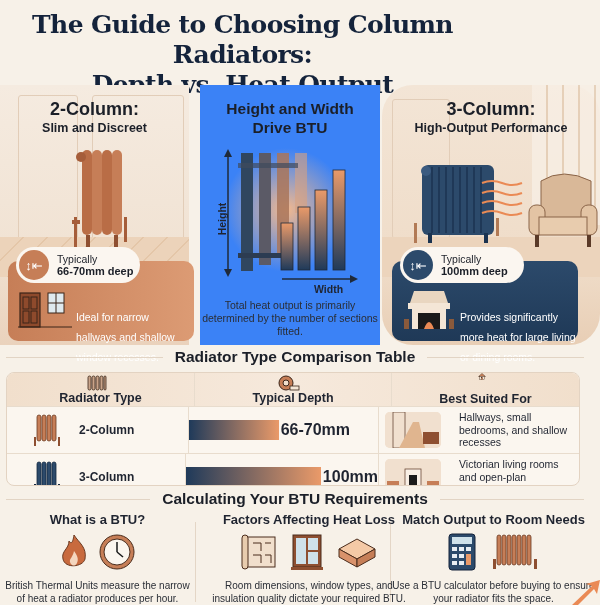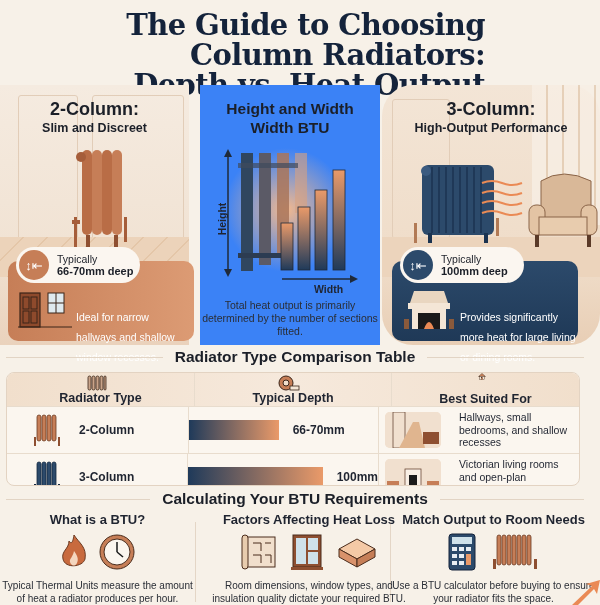--- a/index.html
+++ b/index.html
@@ -5,24 +5,24 @@
   * { box-sizing: border-box; margin: 0; padding: 0; }
   html, body { width: 600px; height: 605px; overflow: hidden; }
   body {
     background: #f7f1e8;
     font-family: "Liberation Sans", sans-serif;
     color: #1f2430;
     position: relative;
   }
   .title {
     position: absolute; left: 0; top: 10px; width: 485px;
-    text-align: right;
+    text-align: center;
     font-family: "DejaVu Serif", serif;
     font-weight: bold; color: #14233b;
-    font-size: 29px; line-height: 30px; letter-spacing: -0.6px;
+    font-size: 25px; line-height: 30px; letter-spacing: -0.6px;
   }
   
   .panel { position: absolute; top: 85px; height: 260px; }
   .p-left { left: 0; width: 189px;
     background: linear-gradient(180deg,#f5ebe0 0%,#f1e3d4 60%,#ead2bc 100%); }
   .p-mid { left: 200px; width: 180px; background: #3b82f6; }
   .p-right { left: 382px; width: 218px;
     background: linear-gradient(180deg,#f3e5d6 0%,#efdcc8 70%,#e8ceb5 100%); border-radius: 31px; }
   .wallpanel { position:absolute; border:1.5px solid #e2cdb8; border-radius:3px; }
   .ptitle { position:absolute; width:100%; text-align:center; font-weight:bold; color:#1b1f28; }
@@ -61,21 +61,21 @@
     border:1px solid #e3d3c2; border-radius:8px; background:#fbf6ef; overflow:hidden; }
   .trow { position:absolute; left:0; width:100%; display:flex; }
   .thead { top:0; height:33px; background:linear-gradient(90deg,#f1dfcc,#f6e9dc,#f1dfcc); }
   .tr1 { top:33px; height:47px; border-top:1px solid #e8dccd; }
   .tr2 { top:80px; height:47px; border-top:1px solid #e8dccd; }
   .tcell { position:relative; height:100%; display:flex; align-items:center; border-right:1px solid #e8dccd; }
   .c1 { width:188px; } .c2 { width:197px; } .c3 { flex:1; border-right:none;gap:12px; }
   .thead .tcell { justify-content:center; font-weight:bold; font-size:12.5px;flex-direction:column; }
   .thead .tcell svg { margin-right:8px; }
   .bar { height:20px; background:linear-gradient(90deg,#1f3a5a,#ea9a69); margin-left:0; }
-  .barlab { margin-left:14px; font-weight:bold; font-size:12px; }
+  .barlab { margin-left:2px; font-weight:bold; font-size:16px; }
   .rtype { font-weight:bold; font-size:12px; margin-left:18px; }
   .best { font-size:10.5px; line-height:12.5px; margin-left:6px; }
   .thumb { width:56px; height:36px; border-radius:5px; margin-left:6px; background:#f1e0cf; }
 
   
   .bcol { position:absolute; top:512px; text-align:center; }
   .bcol .h { font-weight:bold; font-size:13px; }
   .bcol .d { font-size:10px; line-height:13px; color:#2a2e36; }
   .vsep { position:absolute; top:522px; width:1px; height:80px; background:#e4d6c6; }
 </style>
@@ -126,21 +126,21 @@
       <line x1="30" y1="14" x2="46" y2="14" stroke="#3a2418"></line>
       <line x1="0" y1="38" x2="54" y2="38" stroke="#3a2418"></line>
     </svg>
     <div class="card-desc" style="width:112px;">Ideal for narrow hallways and shallow window recesses.</div>
   </div>
 </div>
 
 <div class="panel p-mid">
   <div class="ptitle" style="top:14px;">
     <span class="t1">Height and Width</span>
-    <span class="t1">Width BTU</span>
+    <span class="t1">Drive BTU</span>
   </div>
   <svg style="position:absolute;left:16px;top:60px;" width="150" height="140" viewBox="0 0 150 140">
     <defs>
       <linearGradient id="gv" x1="0" y1="1" x2="0" y2="0">
         <stop offset="0" stop-color="#1f3a5a"></stop>
           <stop offset="1" stop-color="#ea9a69"></stop>
       </linearGradient>
       <radialGradient id="glow" cx="0.5" cy="0.5" r="0.5">
         <stop offset="0" stop-color="#f4b98d"></stop>
           <stop offset="1" stop-color="#f4b98d" stop-opacity="0"></stop>
@@ -346,21 +346,21 @@
       <path d="M15 2 C20 10 28 14 26 26 C24 34 6 36 4 26 C2 18 10 16 10 8 C13 12 14 8 15 2z" fill="#c86a3e" stroke="#6b3a22"></path>
       <path d="M15 18 C18 22 20 26 18 30 C16 34 12 33 11 29 C10 26 14 24 15 18z" fill="#f4d6be"></path>
     </svg>
     <svg width="38" height="38" viewBox="0 0 38 38" style="margin-left:4px;">
       <circle cx="19" cy="19" r="17" fill="#c67e57" stroke="#4a2c1c"></circle>
       <circle cx="19" cy="19" r="13" fill="#fbf6ef" stroke="#4a2c1c"></circle>
       <line x1="19" y1="19" x2="19" y2="9" stroke="#1a1a1a" stroke-width="1.5"></line>
       <line x1="19" y1="19" x2="25" y2="24" stroke="#1a1a1a" stroke-width="1.5"></line>
     </svg>
   </div>
-  <div class="d">Typical Thermal Units measure the amount of heat a radiator produces per hour.</div>
+  <div class="d">British Thermal Units measure the narrow of heat a radiator produces per hour.</div>
 </div>
 
 <div class="bcol" style="left:212px;width:194px;">
   <div class="h">Factors Affecting Heat Loss</div>
   <div style="height:42px;margin:6px 0 4px;">
     <svg width="36" height="38" viewBox="0 0 36 38">
       <rect x="4" y="4" width="30" height="30" fill="#f1dfcc" stroke="#4a2c1c"></rect>
       <rect x="1" y="2" width="6" height="34" rx="3" fill="#e8ccae" stroke="#4a2c1c"></rect>
       <path d="M12 10 h8 v8 M12 22 h8 v8 M24 10 h6 M24 22 h6 v8" fill="none" stroke="#4a2c1c"></path>
     </svg>

